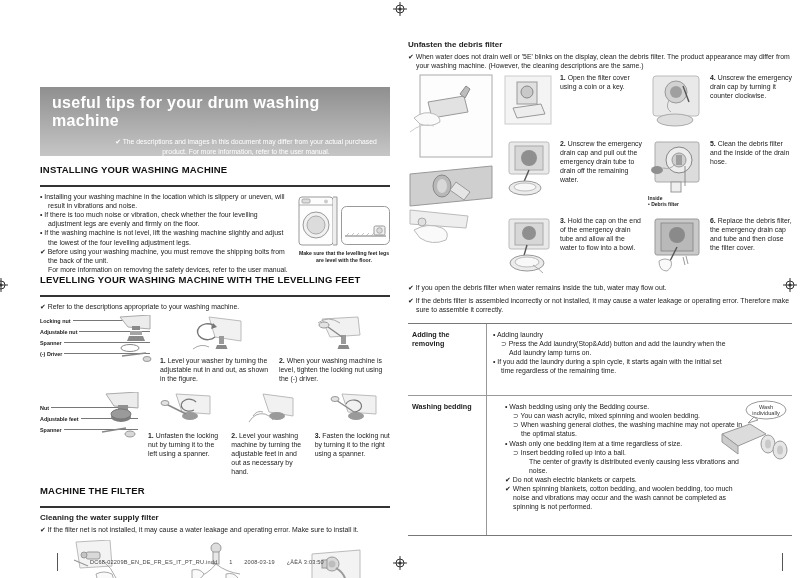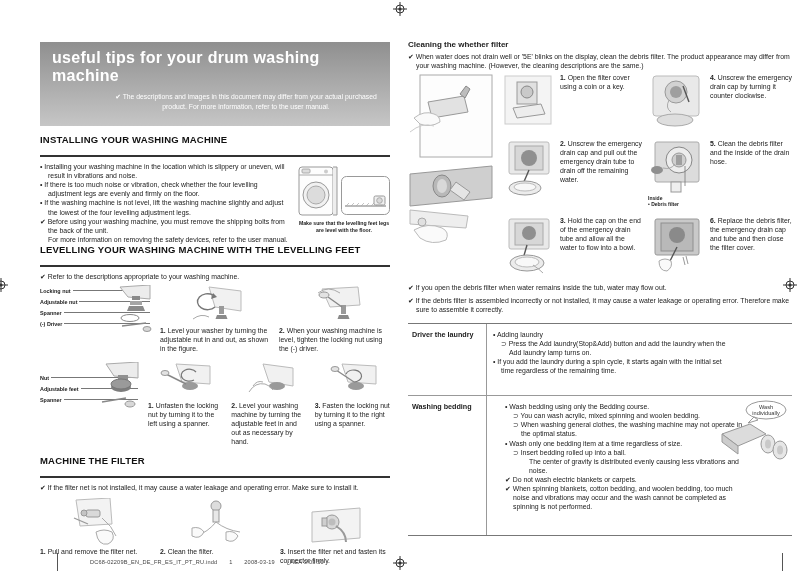--- a/index.html
+++ b/index.html
@@ -5,21 +5,21 @@
   html,body{margin:0;padding:0;background:#fff;}
   .page{position:relative;width:802px;height:578px;background:#fff;overflow:hidden;
         font-family:"Liberation Sans", sans-serif;color:#222;}
   
   .regmark{position:absolute;width:14px;height:14px;}
   .cropline{position:absolute;width:1px;height:18px;background:#555;}
   
   .col-left{position:absolute;left:40px;top:42px;width:350px;}
   .col-right{position:absolute;left:408px;top:40px;width:384px;}
   
-  .banner{width:100%;height:84px;background:linear-gradient(#8f8f8f,#c6c6c6);margin-bottom:8px;}
+  .banner{width:100%;height:69px;background:linear-gradient(#8f8f8f,#c6c6c6);margin-bottom:8px;margin-top:45px;}
   .banner-title{font-size:16px;font-weight:bold;color:#fff;padding:7px 0 0 12px;letter-spacing:0.3px;}
   .banner-note{font-size:6.8px;color:#fff;text-align:center;padding:7px 8px 0 70px;line-height:1.4;}
   
   .h1{font-size:9.5px;font-weight:bold;color:#111;border-bottom:2px solid #333;
       padding-bottom:10px;margin:0 0 5px 0;letter-spacing:0.2px;}
   .h2{font-size:8px;font-weight:bold;margin:0 0 3px 0;}
   
   .li{font-size:6.9px;line-height:1.32;color:#222;padding-left:8px;text-indent:-8px;}
   .li.plain{padding-left:8px;text-indent:0;}
   .li.ind1{margin-left:8px;}
@@ -242,20 +242,21 @@
             <ellipse cx="9" cy="7" rx="4" ry="2.5" fill="#e2e2e2" stroke="#999"></ellipse>
             <path d="M20 12 a8 6 0 1 1 8 8" fill="none" stroke="#777" stroke-width="1.2"></path>
           </svg>
           <div class="stept"><span class="num">3.</span> <span>Fasten the locking nut by turning it to the right using a spanner.</span></div>
         </div>
       </div>
     </div>
 
     <div style="margin-top:6px;">
       <div class="h1">MACHINE THE FILTER</div>
+      <div class="h2">Cleaning the water supply filter</div>
       <div class="note">✔ If the filter net is not installed, it may cause a water leakage and operating error. Make sure to install it.</div>
       <div class="filter-row">
         <div class="filter-step">
           <svg width="58" height="50" viewBox="0 0 58 50">
             <path d="M10 2 L44 0 L46 26 L14 28 Z" fill="#f3f3f3" stroke="#bbb"></path>
             <rect x="20" y="12" width="14" height="7" rx="2" fill="#d9d9d9" stroke="#999"></rect>
             <circle cx="18" cy="15" r="3" fill="#c4c4c4" stroke="#999"></circle>
             <path d="M36 20 q10 8 14 18" fill="none" stroke="#aaa"></path>
             <path d="M30 34 q8 -4 16 0 q4 8 -4 12 q-10 2 -12 -12" fill="#fafafa" stroke="#aaa"></path>
             <line x1="8" y1="20" x2="22" y2="26" stroke="#999" stroke-width="1.3"></line>
@@ -281,21 +282,21 @@
             <path d="M30 28 q10 6 10 16" fill="none" stroke="#999" stroke-width="2"></path>
             <rect x="16" y="20" width="5" height="8" fill="#cfcfcf" stroke="#999"></rect>
           </svg>
           <div class="stept"><span class="num">3.</span> <span>Insert the filter net and fasten its connector firmly.</span></div>
         </div>
       </div>
     </div>
   </div>
 
   <div class="col-right">
-    <div class="h2">Cleaning the whether filter</div>
+    <div class="h2">Unfasten the debris filter</div>
     <div class="note">✔ When water does not drain well or '5E' blinks on the display, clean the debris filter. The product appearance may differ from your washing machine. (However, the cleaning descriptions are the same.)</div>
 
     <div class="dgrid">
       <div class="dbig">
         <svg width="86" height="84" viewBox="0 0 86 84">
           <rect x="12" y="1" width="72" height="82" fill="#fdfdfd" stroke="#aaa"></rect>
           <path d="M20 28 L56 22 L60 38 L24 44 Z" fill="#e2e2e2" stroke="#999"></path>
           <path d="M52 20 l6 -8 l4 3 l-5 9 Z" fill="#bdbdbd" stroke="#888"></path>
           <path d="M6 44 q10 -8 20 -4 q6 2 6 8 q-10 6 -20 2 Z" fill="#fafafa" stroke="#bbb"></path>
           <path d="M2 58 q12 -10 24 -6" fill="none" stroke="#ccc"></path>
@@ -388,21 +389,21 @@
       </div>
       <div class="stept"><span class="num">6.</span> <span>Replace the debris filter, the emergency drain cap and tube and then close the filter cover.</span></div>
     </div>
 
     <div class="note">✔ If you open the debris filter when water remains inside the tub, water may flow out.</div>
     <div class="note">✔ If the debris filter is assembled incorrectly or not installed, it may cause a water leakage or operating error. Therefore make sure to assemble it correctly.</div>
 
     <div style="margin-top:8px;">
       <div class="ktable">
         <div class="krow">
-          <div class="kcell-label">Driver the laundry</div>
+          <div class="kcell-label">Adding the removing</div>
           <div class="kcell-body">
             <div class="li">• Adding laundry</div>
             <div class="li ind1">⊃ Press the Add laundry(Stop&amp;Add) button and add the laundry when the Add laundry lamp turns on.</div>
             <div class="li">• If you add the laundry during a spin cycle, it starts again with the initial set time regardless of the remaining time.</div>
             <div style="height:14px;"></div>
           </div>
         </div>
         <div class="krow">
           <div class="kcell-label">Washing bedding</div>
           <div class="kcell-body">

